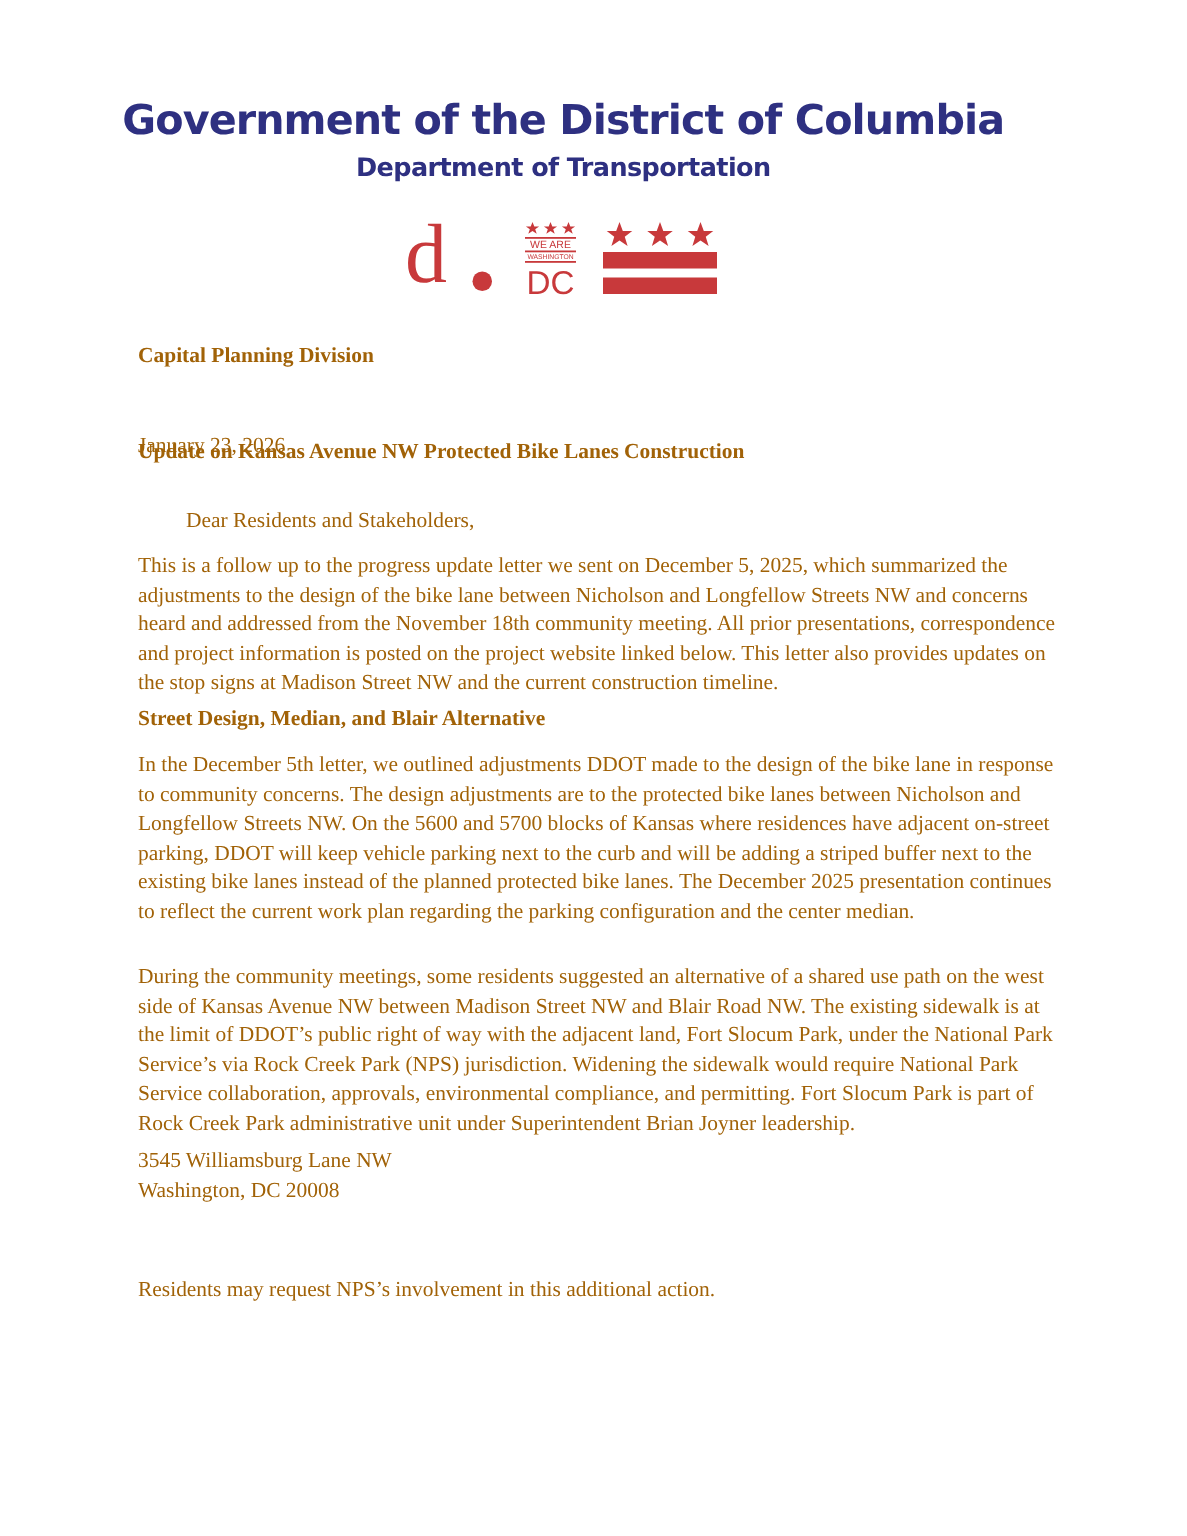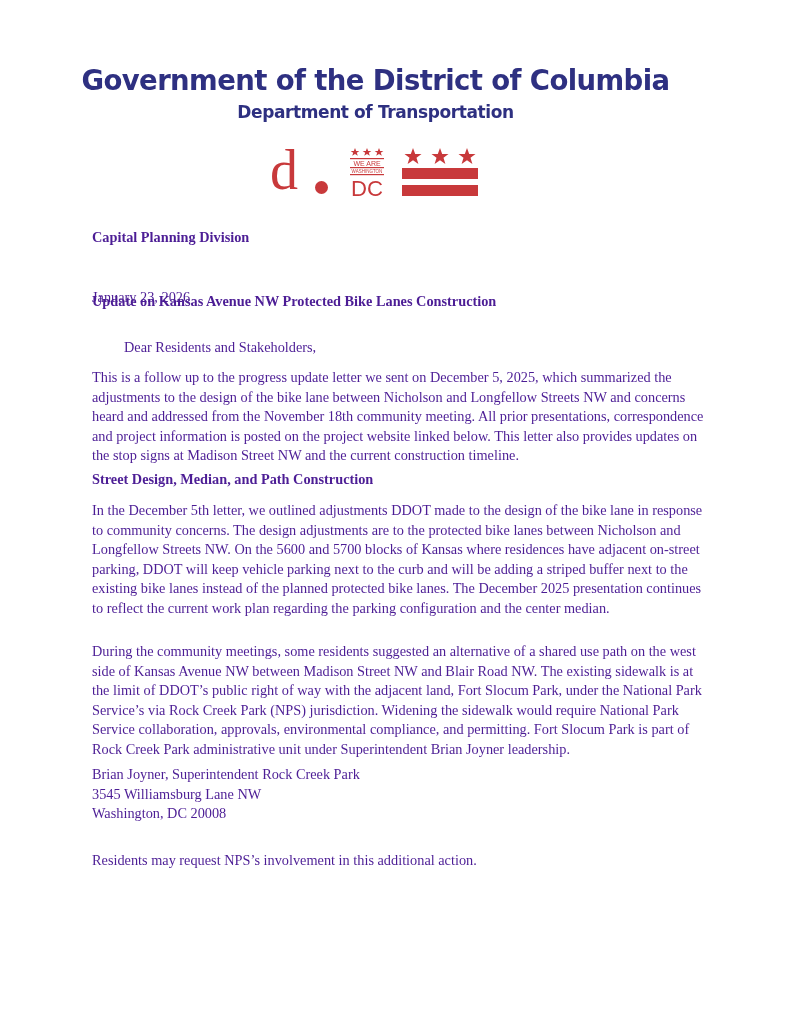--- a/index.html
+++ b/index.html
@@ -20,21 +20,21 @@
   .logos { position: absolute; top: 146px; left: 268px; height: 56px; width: 220px; }
   .logo-d {
     position: absolute; left: 2px; top: -8px;
     font-family: "Liberation Serif", serif; font-size: 56px; color: #c8393b; line-height: 64px;
   }
   .logo-dot { position: absolute; left: 47px; top: 35px; width: 13px; height: 13px; background: #c8393b; border-radius: 50%; }
   .logo-wearedc { position: absolute; left: 82px; top: 2px; width: 34px; height: 50px; }
   .logo-flag { position: absolute; left: 134px; top: 2px; width: 76px; height: 50px; }
 
   .text {
-    font-family: "Liberation Serif", serif; font-size: 14.3px; color: #4c1d95; line-height: 19.5px;
+    font-family: "Liberation Serif", serif; font-size: 14.3px; color: #a16207; line-height: 19.5px;
   }
   .blk { position: absolute; left: 92px; width: 620px; margin: 0; }
   .bold { font-weight: bold; }
   .division { top: 228px; }
   .date { top: 260px; margin-top: 28px; }
   .subject { top: 292px; }
   .salutation { top: 338px; margin-left: 32px; }
   .para1 { top: 368px; }
   .heading2 { top: 470px; }
   .para2 { top: 501px; font-family: Liberation Serif, serif; }
@@ -80,24 +80,23 @@
         <rect x="0" y="37" width="76" height="11"></rect>
       </g>
     </svg>
   </div>
 
   <p class="blk text bold division">Capital Planning Division</p>
   <p class="blk text date">January 23, 2026</p>
   <p class="blk text bold subject">Update on Kansas Avenue NW Protected Bike Lanes Construction</p>
   <p class="blk text salutation">Dear Residents and Stakeholders,</p>
   <p class="blk text para1">This is a follow up to the progress update letter we sent on December 5, 2025, which summarized the adjustments to the design of the bike lane between Nicholson and Longfellow Streets NW and concerns heard and addressed from the November 18th community meeting. All prior presentations, correspondence and project information is posted on the project website linked below. This letter also provides updates on the stop signs at Madison Street NW and the current construction timeline.</p>
-  <p class="blk text bold heading2">Street Design, Median, and Path Construction</p>
+  <p class="blk text bold heading2">Street Design, Median, and Blair Alternative</p>
   <p class="blk text para2">In the December 5th letter, we outlined adjustments DDOT made to the design of the bike lane in response to community concerns. The design adjustments are to the protected bike lanes between Nicholson and Longfellow Streets NW. On the 5600 and 5700 blocks of Kansas where residences have adjacent on-street parking, DDOT will keep vehicle parking next to the curb and will be adding a striped buffer next to the existing bike lanes instead of the planned protected bike lanes. The December 2025 presentation continues to reflect the current work plan regarding the parking configuration and the center median.</p>
   <p class="blk text para3">During the community meetings, some residents suggested an alternative of a shared use path on the west side of Kansas Avenue NW between Madison Street NW and Blair Road NW. The existing sidewalk is at the limit of DDOT’s public right of way with the adjacent land, Fort Slocum Park, under the National Park Service’s via Rock Creek Park (NPS) jurisdiction. Widening the sidewalk would require National Park Service collaboration, approvals, environmental compliance, and permitting. Fort Slocum Park is part of Rock Creek Park administrative unit under Superintendent Brian Joyner leadership.</p>
 
   <div class="blk text address">
-    <span>Brian Joyner, Superintendent Rock Creek Park</span>
     <span>3545 Williamsburg Lane NW</span>
     <span>Washington, DC 20008</span>
   </div>
 
   <p class="blk text closing">Residents may request NPS’s involvement in this additional action.</p>
 </div>
 
 </body></html>

